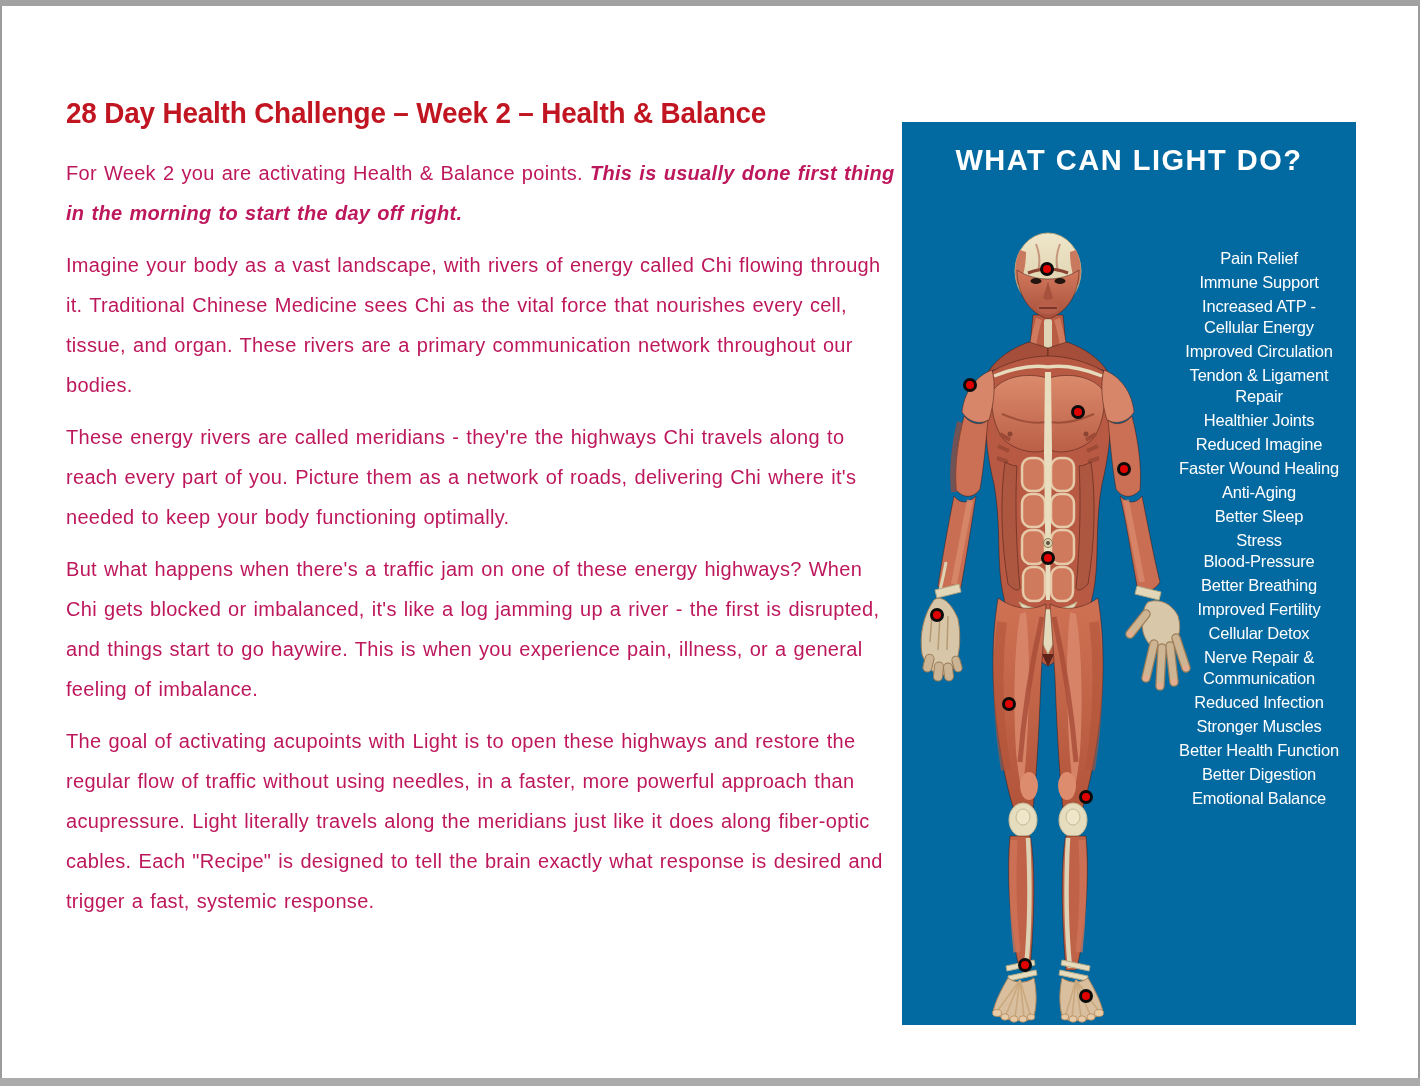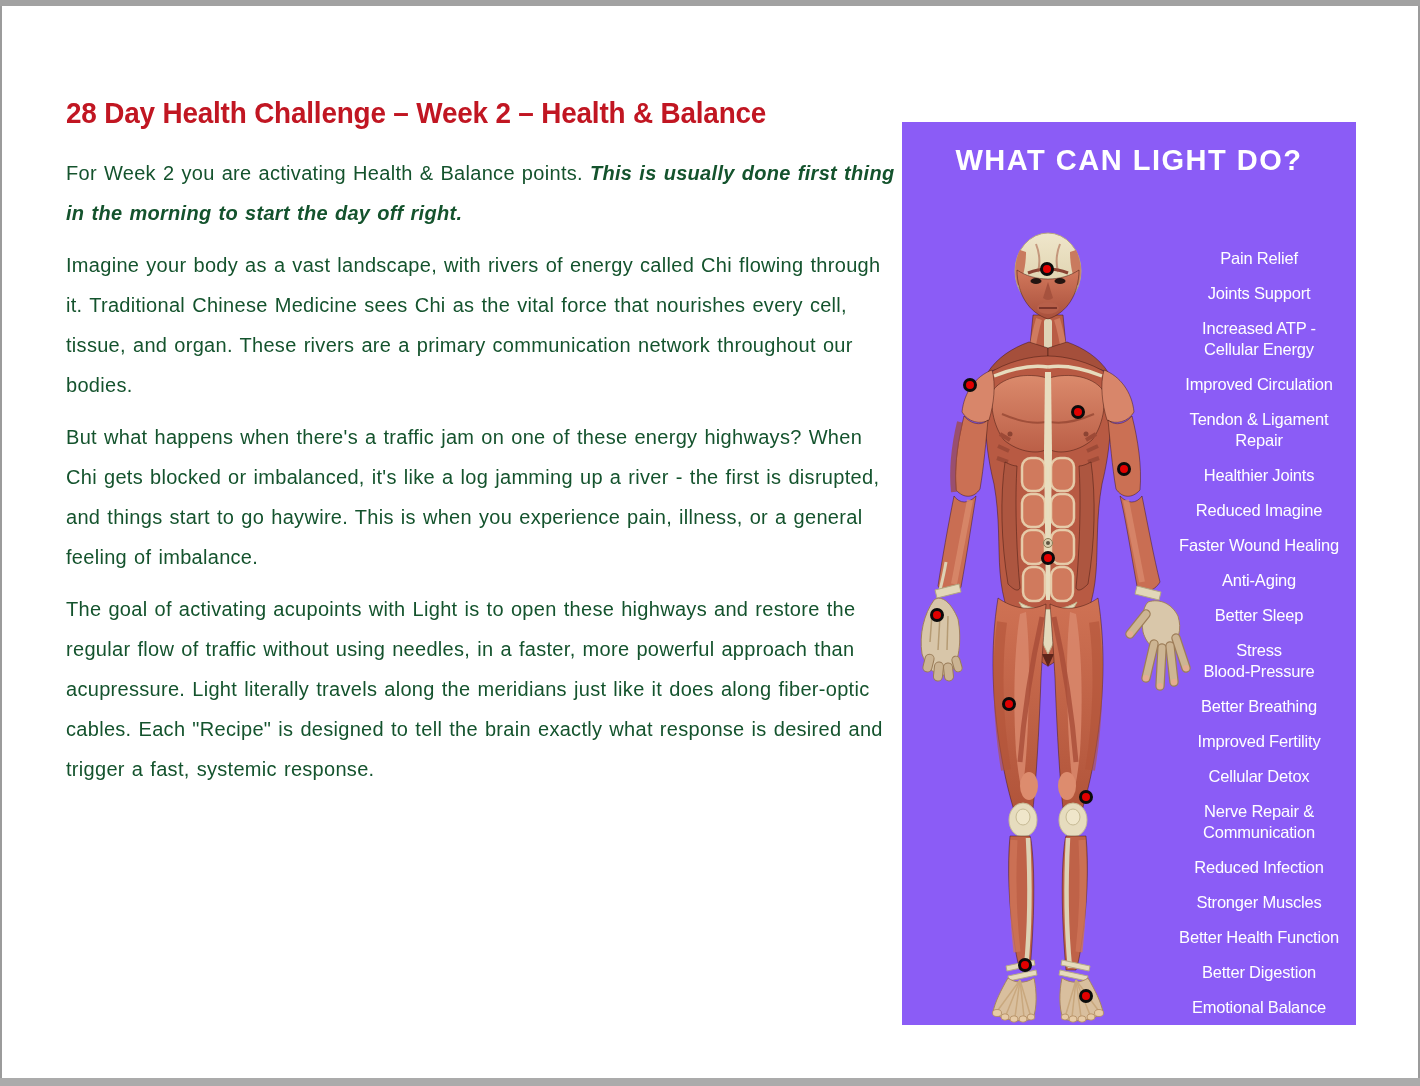--- a/index.html
+++ b/index.html
@@ -14,39 +14,39 @@
   .chrome-right{position:absolute;left:1418px;top:6px;width:2px;height:1072px;background:#9b9b9b;}
 
   
   .text-col{position:absolute;left:66px;top:95px;width:830px;}
   h1.title{
     margin:0 0 22px 0;font-size:30px;line-height:36px;font-weight:700;
     color:#c11622;letter-spacing:-0.2px;white-space:nowrap;
     transform:scaleX(0.93);transform-origin:left top;
   }
   p.para{
-    margin:0 0 12px 0;font-size:20px;line-height:40px;color:#14532d;
+    margin:0 0 12px 0;font-size:20px;line-height:40px;color:#be185d;
     letter-spacing:0.3px;word-spacing:1.2px;
   }
   .emphasis{font-weight:700;font-style:italic;}
 
   
-  .panel{position:absolute;left:902px;top:122px;width:454px;height:903px;background:#8b5cf6;}
+  .panel{position:absolute;left:902px;top:122px;width:454px;height:903px;background:#0369a1;}
   .ig-title{
     position:absolute;left:0;top:22px;width:100%;text-align:center;
     color:#ffffff;font-size:29px;font-weight:700;letter-spacing:1.5px;
   }
   .ig-sub{
     position:absolute;left:0;top:62px;width:100%;text-align:center;
     color:#f2f2f2;font-size:17px;line-height:21px;white-space:pre-line;
   }
   .figure{position:absolute;left:0;top:0;width:454px;height:903px;}
   .benefits{
     position:absolute;left:260px;top:126px;width:194px;
-    display:flex;flex-direction:column;gap:14px;align-items:center;
+    display:flex;flex-direction:column;gap:3px;align-items:center;
   }
   .benefit{
     color:#ffffff;font-size:16.5px;line-height:21px;text-align:center;
     white-space:pre-line;letter-spacing:-0.2px;
   }
   .dots{position:absolute;left:0;top:0;width:454px;height:903px;}
   .dot{
     position:absolute;width:14px;height:14px;border-radius:50%;
     background:#e10000;border:3px solid #0b0b0b;box-sizing:border-box;
   }
@@ -57,20 +57,21 @@
 <div class="chrome-top"></div>
 <div class="chrome-left"></div>
 <div class="chrome-right"></div>
 <div class="chrome-bottom"></div>
 
 <div class="text-col">
   <h1 class="title">28 Day Health Challenge – Week 2 – Health &amp; Balance</h1>
   <p class="para"><span>For Week 2 you are activating Health &amp; Balance points.  </span><span class="emphasis">This is usually done first thing in the morning to start the day off right.</span></p>
   <div id="paragraphs">
       <p class="para">Imagine your body as a vast landscape, with rivers of energy called Chi flowing through it. Traditional Chinese Medicine sees Chi as the vital force that nourishes every cell, tissue, and organ.  These rivers are a primary communication network throughout our bodies.</p>
+      <p class="para">These energy rivers are called meridians - they're the highways Chi travels along to reach every part of you. Picture them as a network of roads, delivering Chi where it's needed to keep your body functioning optimally.</p>
       <p class="para">But what happens when there's a traffic jam on one of these energy highways?  When Chi gets blocked or imbalanced, it's like a log jamming up a river - the first is disrupted, and things start to go haywire. This is when you experience pain, illness, or a general feeling of imbalance.</p>
       <p class="para">The goal of activating acupoints with Light is to open these highways and restore the regular flow of traffic without using needles, in a faster, more powerful approach than acupressure. Light literally travels along the meridians just like it does along fiber-optic cables. Each "Recipe" is designed to tell the brain exactly what response is desired and trigger a fast, systemic response.</p>
     </div>
 </div>
 
 <aside class="panel">
   <svg class="figure" viewBox="0 0 454 903" xmlns="http://www.w3.org/2000/svg" aria-hidden="true">
     <defs>
       <linearGradient id="boneG" x1="0" y1="0" x2="0" y2="1">
         <stop offset="0" stop-color="#efe6cb"></stop>
@@ -256,21 +257,21 @@
       <ellipse cx="146" cy="186" rx="11" ry="6" fill="#b8604a" stroke="none"></ellipse>
       <path d="M137,186 H155" stroke="#7c352a" stroke-width="2"></path>
 
       <path d="M134,122 C138,132 138,142 136,150 M158,122 C154,132 154,142 156,150" stroke="rgba(160,80,55,0.5)" stroke-width="2" fill="none"></path>
     </g>
   </svg>
 
   <div class="ig-title">WHAT CAN LIGHT DO?</div>
   <div class="benefits" id="benefits">
       <div class="benefit">Pain Relief</div>
-      <div class="benefit">Joints Support</div>
+      <div class="benefit">Immune Support</div>
       <div class="benefit">Increased ATP -
 Cellular Energy</div>
       <div class="benefit">Improved Circulation</div>
       <div class="benefit">Tendon &amp; Ligament
 Repair</div>
       <div class="benefit">Healthier Joints</div>
       <div class="benefit">Reduced Imagine</div>
       <div class="benefit">Faster Wound Healing</div>
       <div class="benefit">Anti-Aging</div>
       <div class="benefit">Better Sleep</div>

